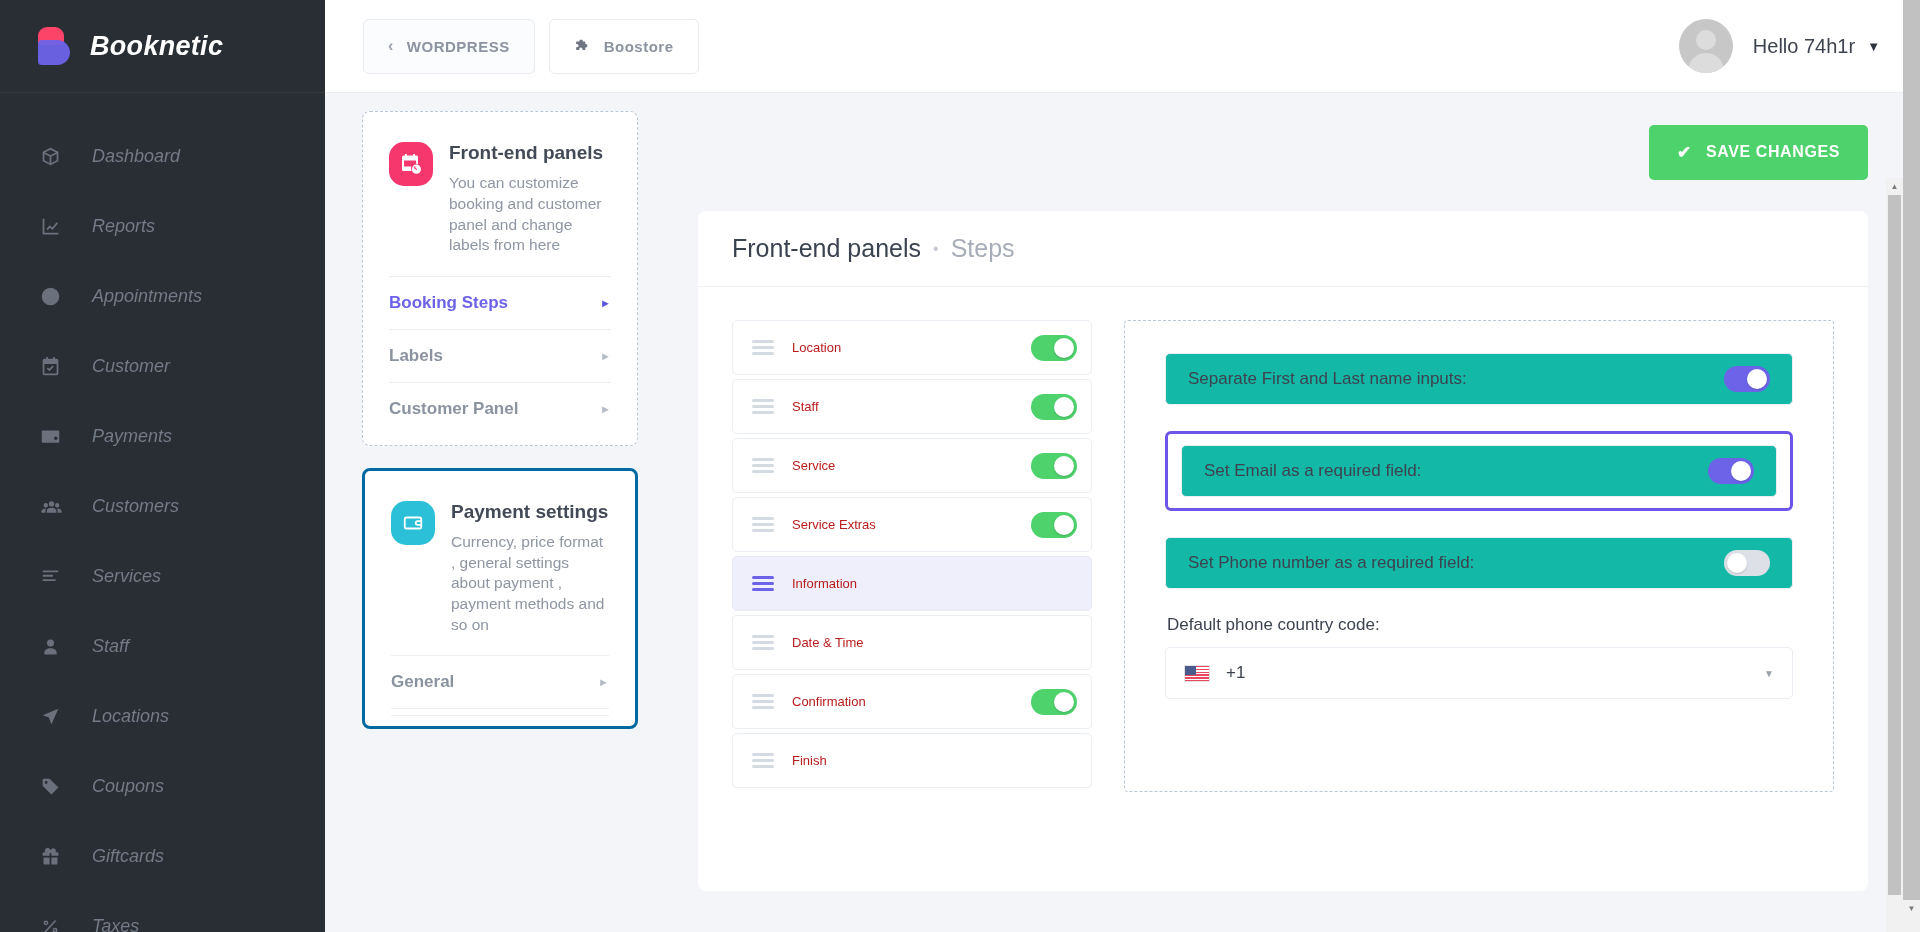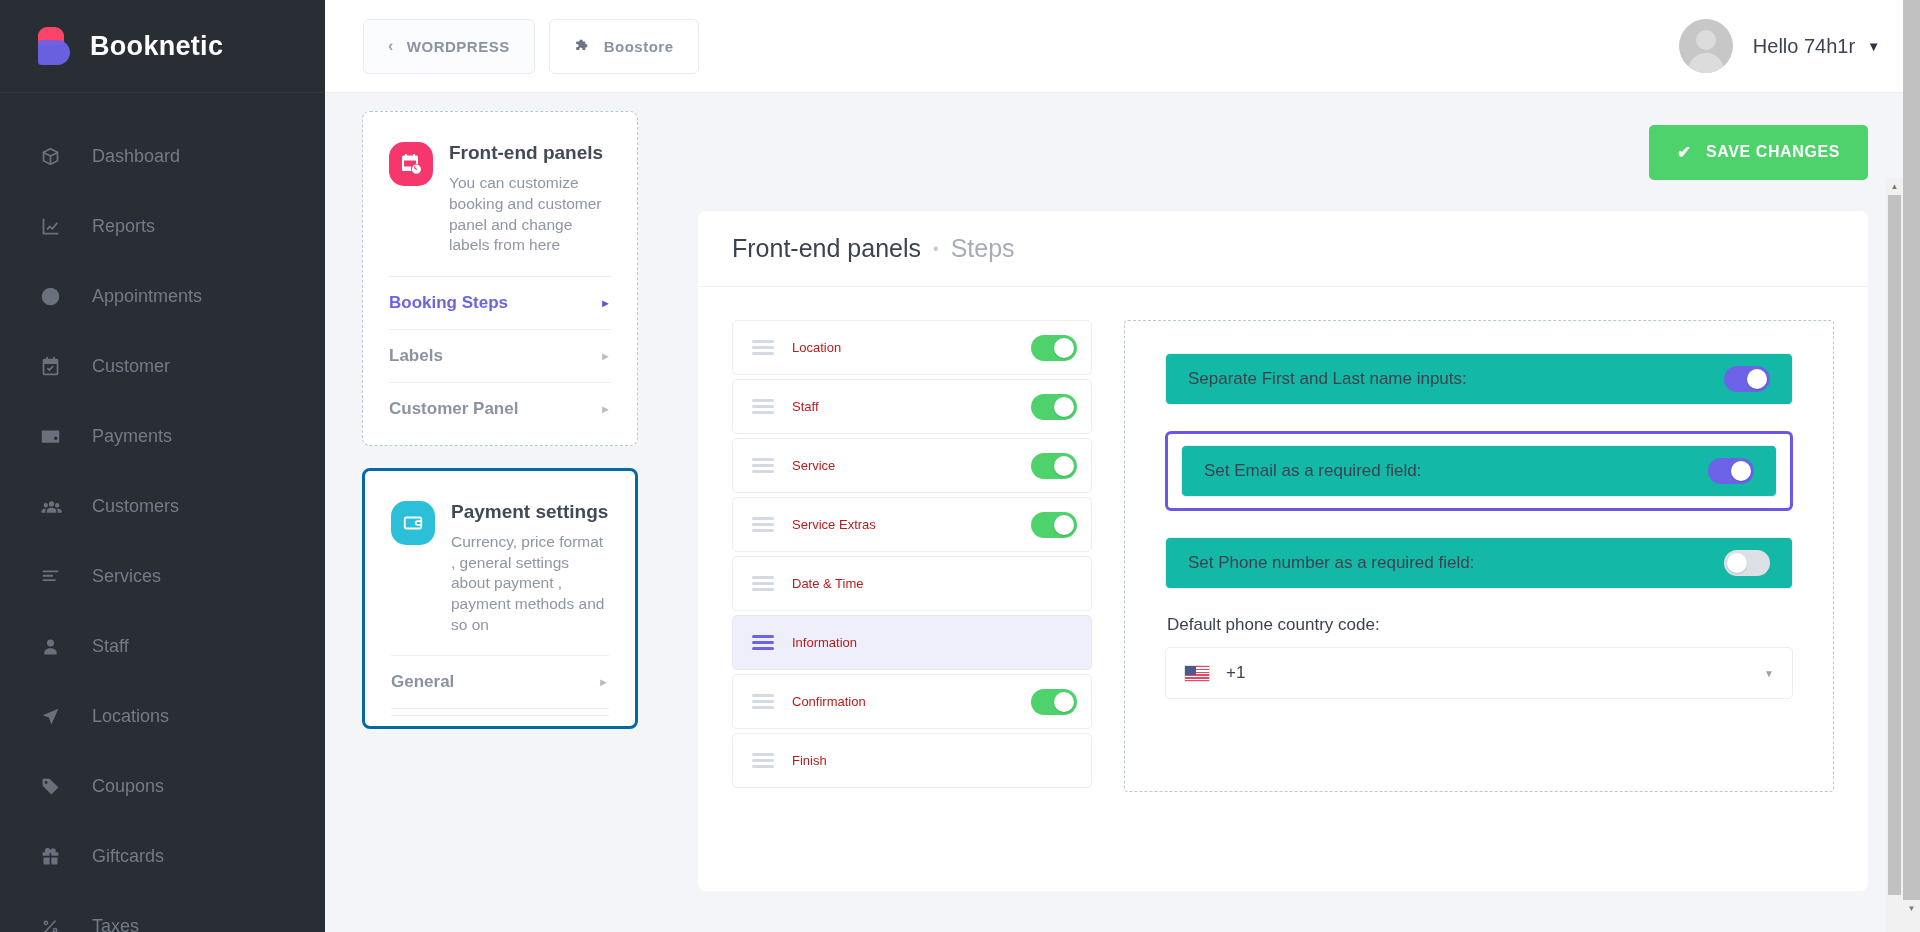--- a/index.html
+++ b/index.html
@@ -11,20 +11,21 @@
   }
   body { display:flex; }
 
   
   #sidebar {
     width:325px; flex:0 0 325px;
     background:#292d34;
     height:932px;
     overflow:hidden;
     position:relative;
+    font-style:italic;
   }
   #brand {
     height:93px;
     display:flex; align-items:center;
     padding-left:38px;
     border-bottom:1px solid #34383f;
   }
   #brand .logo-mark {
     width:34px; height:38px;
     position:relative;
@@ -588,37 +589,37 @@
                   <span></span>
                   <span></span>
                   <span></span>
                 </span>
               <span class="step-name">Service Extras</span>
               <span class="tg on">
                   <span class="knob"></span>
                 </span>
             </div>
 
+            <div class="step-row active">
+              <span class="handle">
+                  <span></span>
+                  <span></span>
+                  <span></span>
+                </span>
+              <span class="step-name">Information</span>
+              <span class="tg hidden"></span>
+            </div>
+
             <div class="step-row">
               <span class="handle">
                   <span></span>
                   <span></span>
                   <span></span>
                 </span>
               <span class="step-name">Date &amp; Time</span>
-              <span class="tg hidden"></span>
-            </div>
-
-            <div class="step-row active">
-              <span class="handle">
-                  <span></span>
-                  <span></span>
-                  <span></span>
-                </span>
-              <span class="step-name">Information</span>
               <span class="tg hidden"></span>
             </div>
 
             <div class="step-row">
               <span class="handle">
                   <span></span>
                   <span></span>
                   <span></span>
                 </span>
               <span class="step-name">Confirmation</span>

